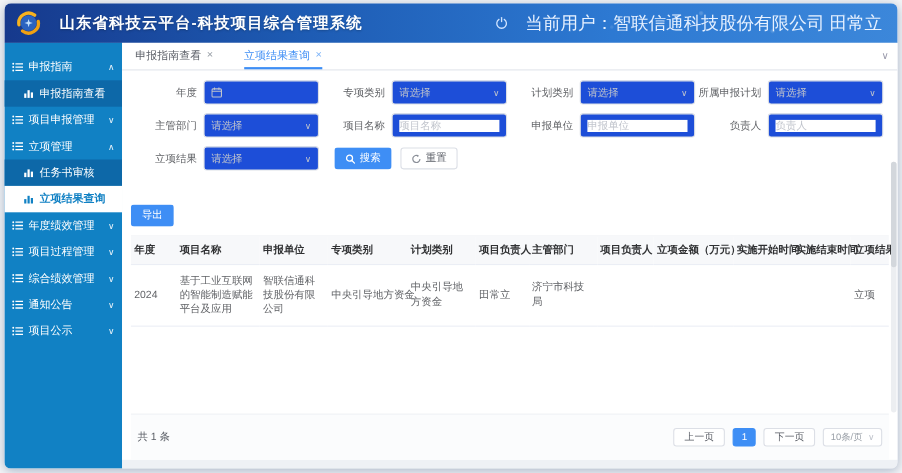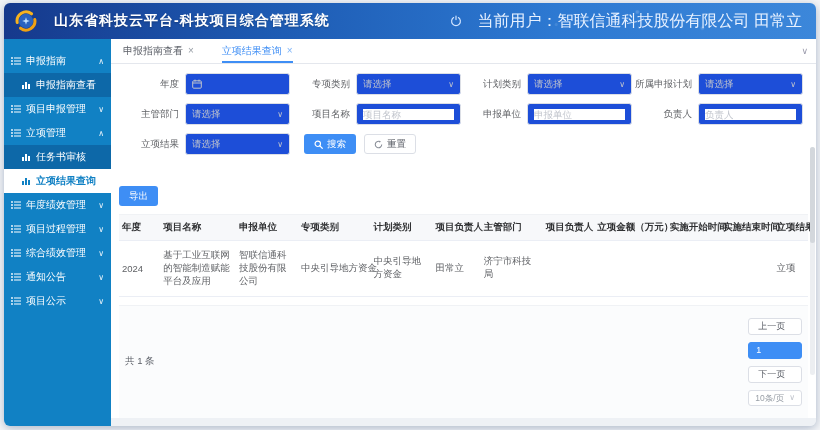--- a/index.html
+++ b/index.html
@@ -83,21 +83,21 @@
   th { background:#f7f8fa; font-size:9.5px; color:#303133; font-weight:bold; text-align:left;
        padding:6px 3px; border-bottom:1px solid #ebeef5; white-space:nowrap; overflow:visible; }
   td { font-size:9.5px; color:#606266; padding:8px 3px; border-bottom:1px solid #ebeef5; vertical-align:middle; word-break:break-all; }
   td:nth-child(4) { white-space:nowrap; }
   .spacer { flex:1; }
 
   
   .table-footer { flex:0 0 26px; margin:0 8px; background:#fbfcfd; border-top:1px solid #f0f2f5;
                   display:flex; align-items:center; padding:12px 6px; }
   .total-label { font-size:9.5px; color:#5a5e66; }
-  .pagination { margin-left:auto; display:flex; gap:7px;flex-direction:column; }
+  .pagination { margin-left:auto; display:flex; align-items:center; gap:7px; }
   .pg-btn { border:1px solid #dcdfe6; background:#fff; border-radius:3px; padding:3px 9px; font-size:9px; color:#5a5e66; cursor:pointer; line-height:1; }
   .pg-current { background:#3e8ef5; border:1px solid #3e8ef5; color:#fff; border-radius:3px; padding:3px 7px; font-size:9px; cursor:pointer; line-height:1; }
   .pg-size { border:1px solid #dcdfe6; background:#fff; border-radius:3px; padding:3px 6px; font-size:8.5px; color:#9aa0a8;
              display:flex; align-items:center; gap:5px; cursor:pointer; line-height:1; }
 
   
   .scroll-track { position:absolute; right:1px; top:108px; width:5px; height:228px; background:#eceef1; border-radius:3px; }
   .scroll-thumb { position:absolute; left:0; top:0; width:5px; height:96px; background:#d3d7dc; border-radius:3px; cursor:grab; }
 </style>
 </head>

